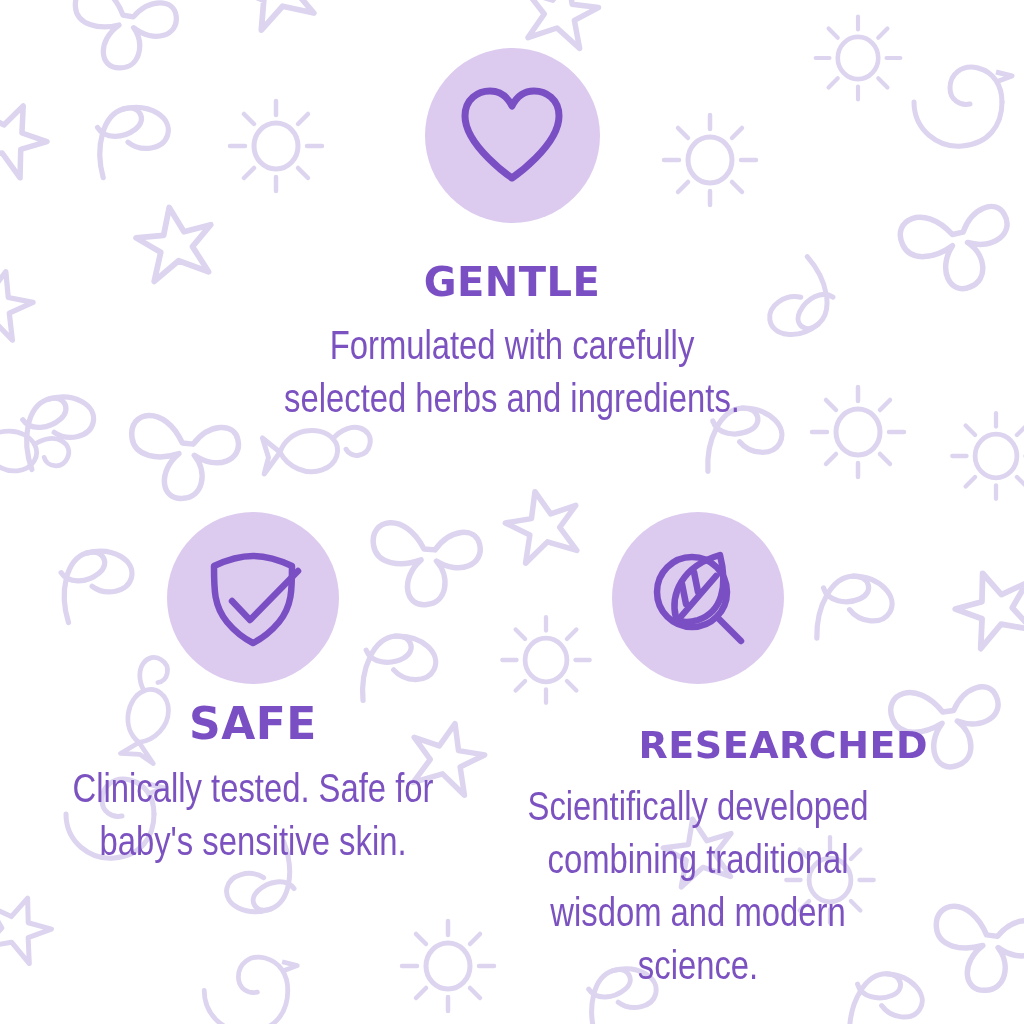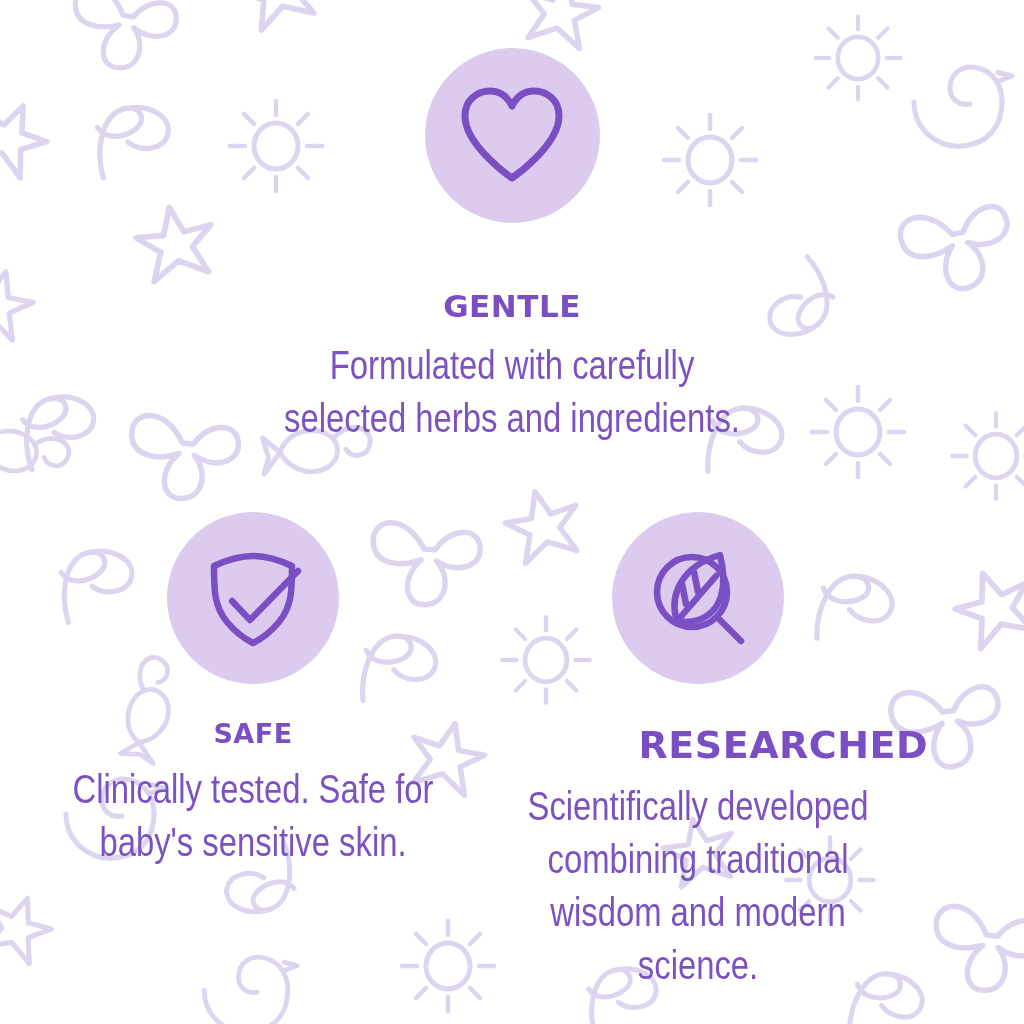--- a/index.html
+++ b/index.html
@@ -48,40 +48,40 @@
   }
 
   
   #feature-gentle {
     left: 212px;
     top: 48px;
     width: 600px;
   }
   #feature-gentle .icon-circle { width: 175px; height: 175px; }
   #feature-gentle .feature-title {
-    font-size: 31px;
-    margin-top: 68px;
+    font-size: 40px;
+    margin-top: 39px;
   }
   #feature-gentle .feature-desc {
     font-size: 40px;
     line-height: 53px;
     margin-top: 17px;
     transform: scaleX(0.82);
   }
 
   
   #feature-safe {
     left: 28px;
     top: 512px;
     width: 450px;
   }
   #feature-safe .icon-circle { width: 172px; height: 172px; }
   #feature-safe .feature-title {
-    font-size: 27px;
-    margin-top: 36px;
+    font-size: 44px;
+    margin-top: 18px;
   }
   #feature-safe .feature-desc {
     font-size: 40px;
     line-height: 53px;
     margin-top: 16px;
     transform: scaleX(0.82);
   }
 
   
   #feature-researched {

